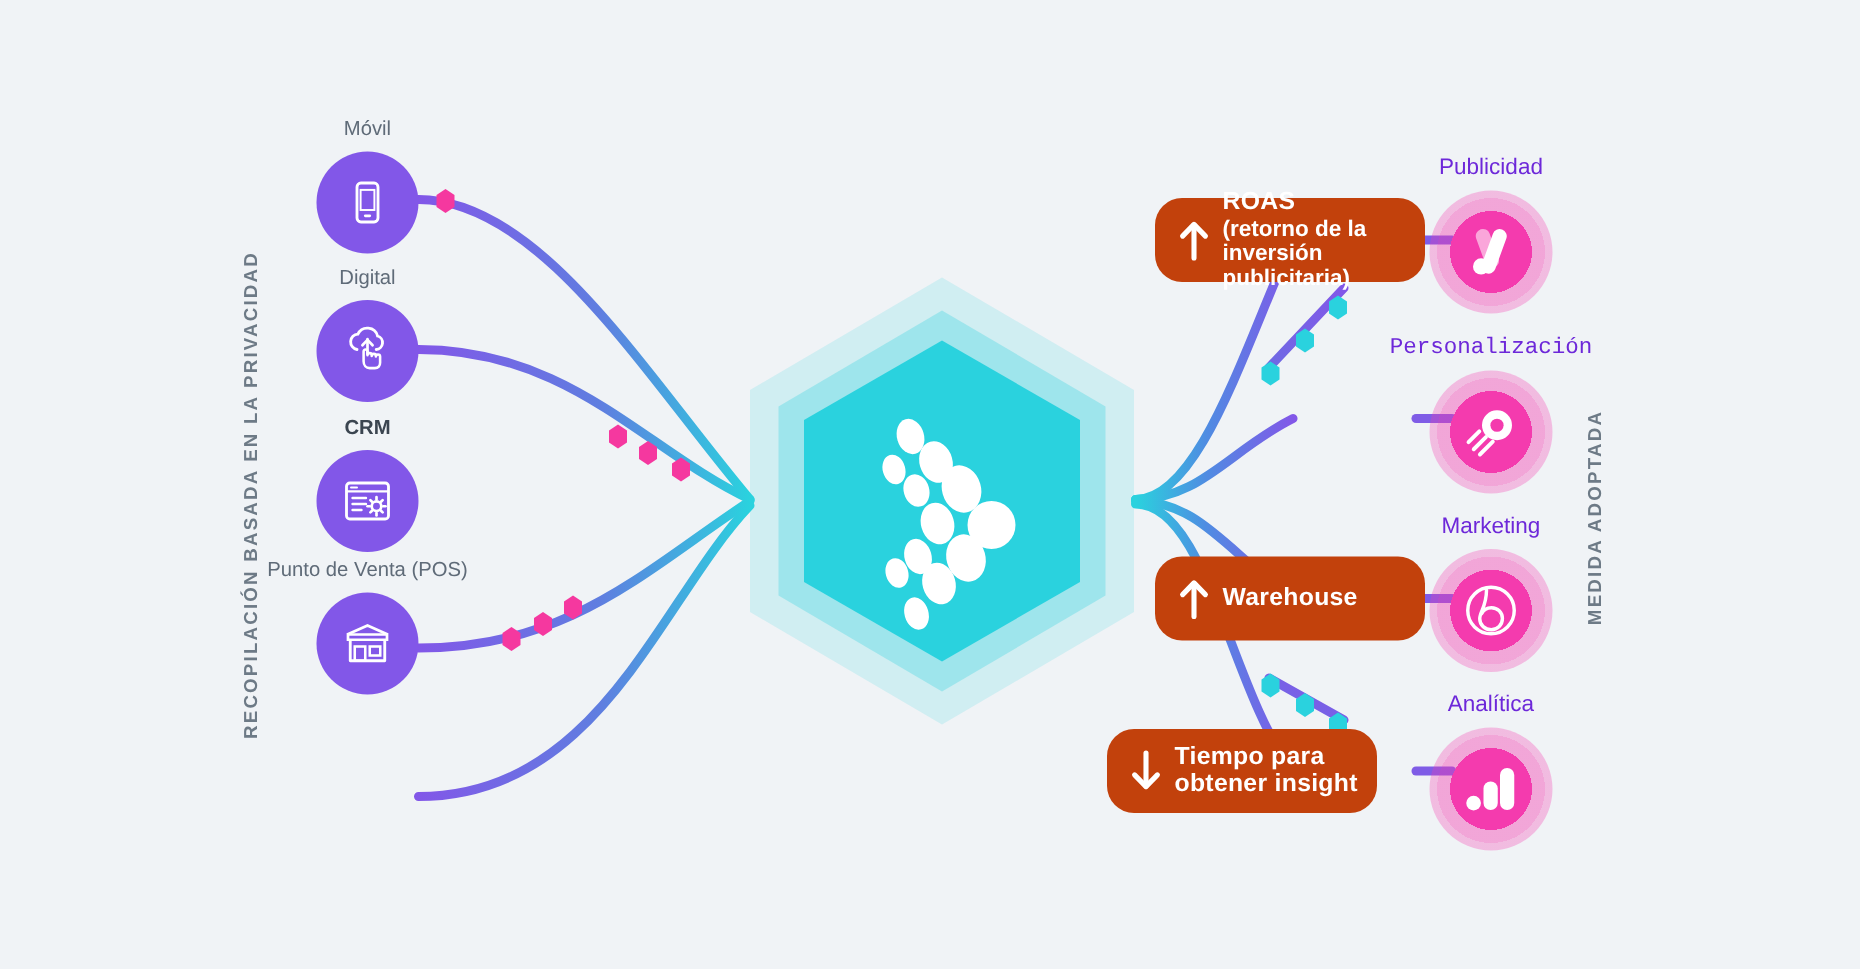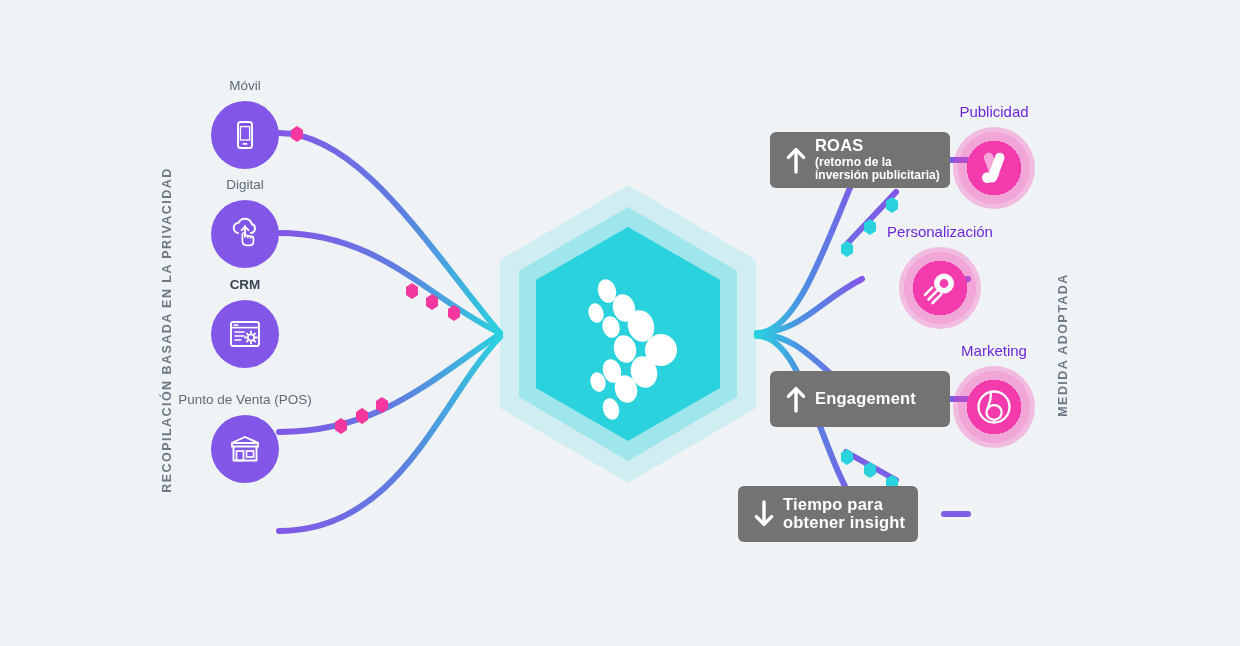--- a/index.html
+++ b/index.html
@@ -45,35 +45,35 @@
     background:#8257e8;
     margin:0 auto;
     display:flex;align-items:center;justify-content:center;
     position:relative;z-index:3;
   }
 
   
   .kpi{
     position:absolute;
     width:180px;height:56px;
-    background:#737373;
-    border-radius:6px;
+    background:#c2410c;
+    border-radius:18px;
     display:flex;align-items:center;
     box-sizing:border-box;
     padding-left:13px;
     z-index:4;
   }
   .kpi .arrow{
     width:26px;flex:0 0 26px;
     display:flex;align-items:center;justify-content:center;
     margin-right:6px;
   }
   .kpi .ktext{color:#ffffff;line-height:1.08;}
   .kpi .ktitle{font-size:16.5px;font-weight:bold;letter-spacing:.2px;}
-  .kpi .ksub{font-size:12px;font-weight:bold;line-height:1.1;margin-top:1px;}
+  .kpi .ksub{font-size:15px;font-weight:bold;line-height:1.1;margin-top:1px;}
 
   
   .dest{position:absolute;width:160px;text-align:center;}
   .dest .cap{
     font-size:15px;color:#6d28d9;line-height:16px;
     margin-bottom:7px;white-space:nowrap;
   }
   .glow{
     width:82px;height:82px;border-radius:50%;
     margin:0 auto;position:relative;z-index:3;
@@ -205,21 +205,21 @@
     <div class="circle-purple">
       <svg width="36" height="36" viewBox="0 0 36 36">
         <path d="M11 17 a5.2 5.2 0 0 1 .6-10.3 a7 7 0 0 1 13.1 1.3 a4.6 4.6 0 0 1 -.9 9" fill="none" stroke="#fff" stroke-width="1.9" stroke-linecap="round"></path>
         <path d="M18 10 v10" stroke="#fff" stroke-width="1.8" stroke-linecap="round"></path>
         <path d="M14.6 14.2 L18 10.6 L21.4 14.2" fill="none" stroke="#fff" stroke-width="1.8" stroke-linecap="round" stroke-linejoin="round"></path>
         <path d="M15.4 19.2 v5.6 c0 2.6 1.6 4.6 4.1 4.6 h3.4 c2.3 0 3.5-1.6 3.5-3.6 v-4.1 c0-.8-.6-1.4-1.4-1.4 -.8 0-1.4.6-1.4 1.4 v-.4 c0-.8-.6-1.4-1.4-1.4 -.8 0-1.4.6-1.4 1.4 v-.5 c0-.8-.6-1.4-1.4-1.4 -.8 0-1.4.6-1.4 1.4 v-2.4 c0-.8-.6-1.4-1.3-1.4 -.8 0-1.3.6-1.3 1.4 z" fill="none" stroke="#fff" stroke-width="1.7" stroke-linejoin="round"></path>
       </svg>
     </div>
   </div>
 
-  <div class="source" style="left:145px;top:392px;">
+  <div class="source" style="left:145px;top:372px;">
     <div class="cap">Punto de Venta (POS)</div>
     <div class="circle-purple">
       <svg width="38" height="38" viewBox="0 0 38 38">
         <path d="M5.5 13 L19 7 L32.5 13" fill="none" stroke="#fff" stroke-width="1.9" stroke-linejoin="round"></path>
         <path d="M6 13 H32 V16.5 H6 Z" fill="none" stroke="#fff" stroke-width="1.8"></path>
         <path d="M7.5 16.5 V30.5 H30.5 V16.5" fill="none" stroke="#fff" stroke-width="1.9" stroke-linejoin="round"></path>
         <rect x="10.5" y="21" width="7" height="9.5" fill="none" stroke="#fff" stroke-width="1.7"></rect>
         <rect x="20.5" y="21" width="7" height="6" fill="none" stroke="#fff" stroke-width="1.7"></rect>
       </svg>
     </div>
@@ -267,21 +267,21 @@
   <div class="kpi" style="left:770px;top:371px;">
     <div class="arrow">
       <svg width="22" height="30" viewBox="0 0 22 30">
           <g stroke="#fff" stroke-width="3.4" stroke-linecap="round" fill="none">
             <path d="M11 27 V5"></path>
             <path d="M3.4 12.4 L11 4.6 L18.6 12.4" stroke-linejoin="round"></path>
           </g>
         </svg>
     </div>
     <div class="ktext">
-      <div class="ktitle">Engagement</div>
+      <div class="ktitle">Warehouse</div>
     </div>
   </div>
 
   <div class="kpi" style="left:738px;top:486px;">
     <div class="arrow">
       <svg width="22" height="30" viewBox="0 0 22 30">
           <g stroke="#fff" stroke-width="3.4" stroke-linecap="round" fill="none">
             <path d="M11 3 V25"></path>
             <path d="M3.4 17.6 L11 25.4 L18.6 17.6" stroke-linejoin="round"></path>
           </g>
@@ -297,21 +297,21 @@
     <div class="cap">Publicidad</div>
     <div class="glow">
       <svg width="44" height="44" viewBox="0 0 44 44">
         <rect x="19.5" y="6" width="9.5" height="31" rx="4.7" fill="#fff" transform="rotate(20 24 21)"></rect>
         <rect x="15" y="6" width="9.5" height="27" rx="4.7" fill="#fff" opacity="0.55" transform="rotate(-20 20 20)"></rect>
         <circle cx="15.4" cy="31.6" r="5.4" fill="#fff"></circle>
       </svg>
     </div>
   </div>
 
-  <div class="dest" style="left:860px;top:224px;">
+  <div class="dest" style="left:914px;top:224px;font-family:Liberation Mono, monospace;">
     <div class="cap">Personalización</div>
     <div class="glow">
       <svg width="44" height="44" viewBox="0 0 44 44">
         <circle cx="26" cy="17.5" r="10" fill="#fff"></circle>
         <circle cx="26" cy="17.5" r="4.4" fill="#f43bae"></circle>
         <g stroke="#fff" stroke-width="2.6" stroke-linecap="round">
           <path d="M18.6 25.4 L10.5 33.5"></path>
           <path d="M23.2 28.4 L14.6 37"></path>
           <path d="M14.2 21.6 L7 28.8"></path>
         </g>
@@ -322,14 +322,24 @@
   <div class="dest" style="left:914px;top:343px;">
     <div class="cap">Marketing</div>
     <div class="glow">
       <svg width="46" height="46" viewBox="0 0 46 46">
         <circle cx="23" cy="23" r="15.5" fill="none" stroke="#fff" stroke-width="2.3"></circle>
         <path d="M20 9.5 C20 20 15.5 24 15.5 28.5 C15.5 32.8 19 35.8 23.2 35.8 C27.4 35.8 30.6 32.6 30.6 28.4 C30.6 24.2 27.4 21.1 23.3 21.1 C20.4 21.1 17.9 22.7 16.7 25.1" fill="none" stroke="#fff" stroke-width="2.3" stroke-linecap="round"></path>
       </svg>
     </div>
   </div>
 
+  <div class="dest" style="left:914px;top:462px;">
+    <div class="cap">Analítica</div>
+    <div class="glow">
+      <svg width="44" height="44" viewBox="0 0 44 44">
+        <rect x="28" y="8" width="9.5" height="28" rx="4.7" fill="#fff"></rect>
+        <rect x="17" y="17" width="9.5" height="19" rx="4.7" fill="#fff"></rect>
+        <circle cx="10.4" cy="31.4" r="4.9" fill="#fff"></circle>
+      </svg>
+    </div>
+  </div>
 
 </div>
 
 </body></html>

